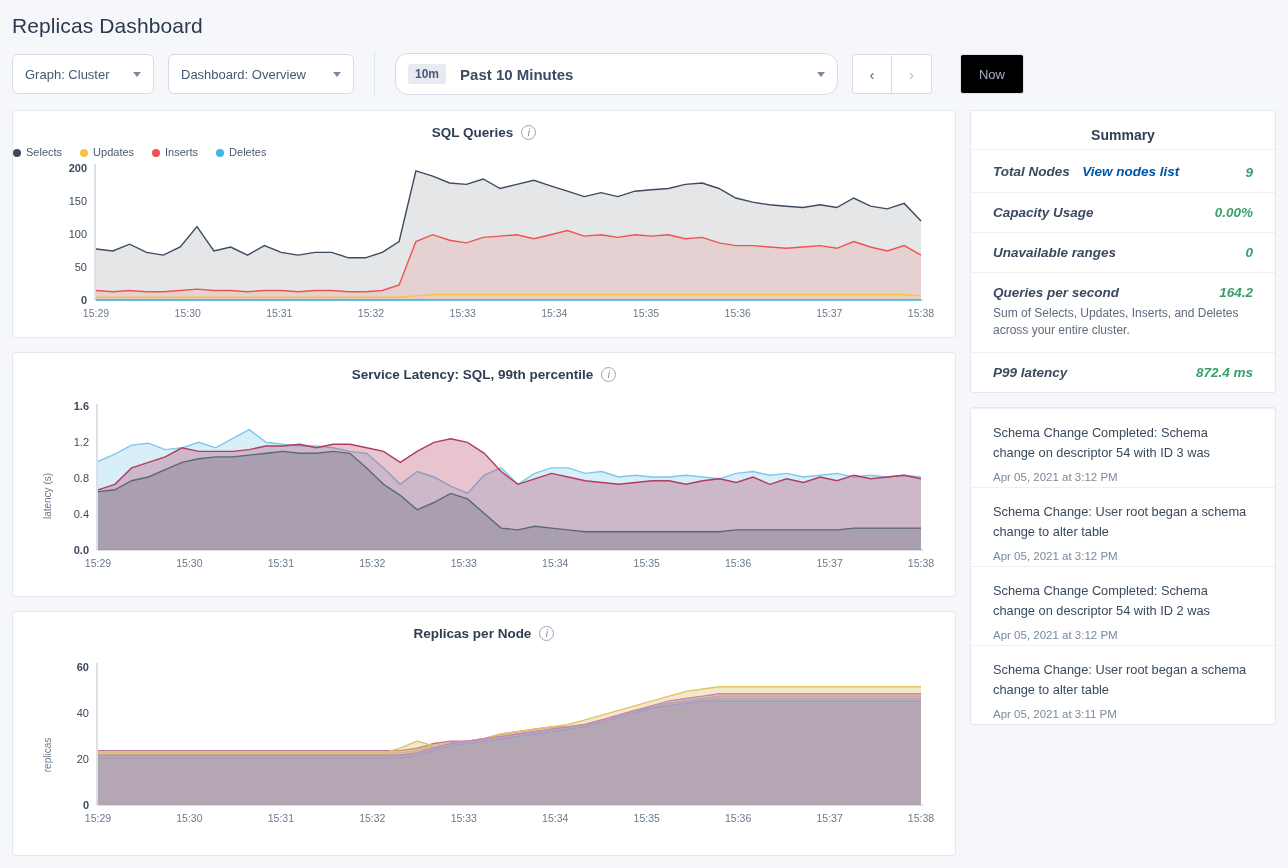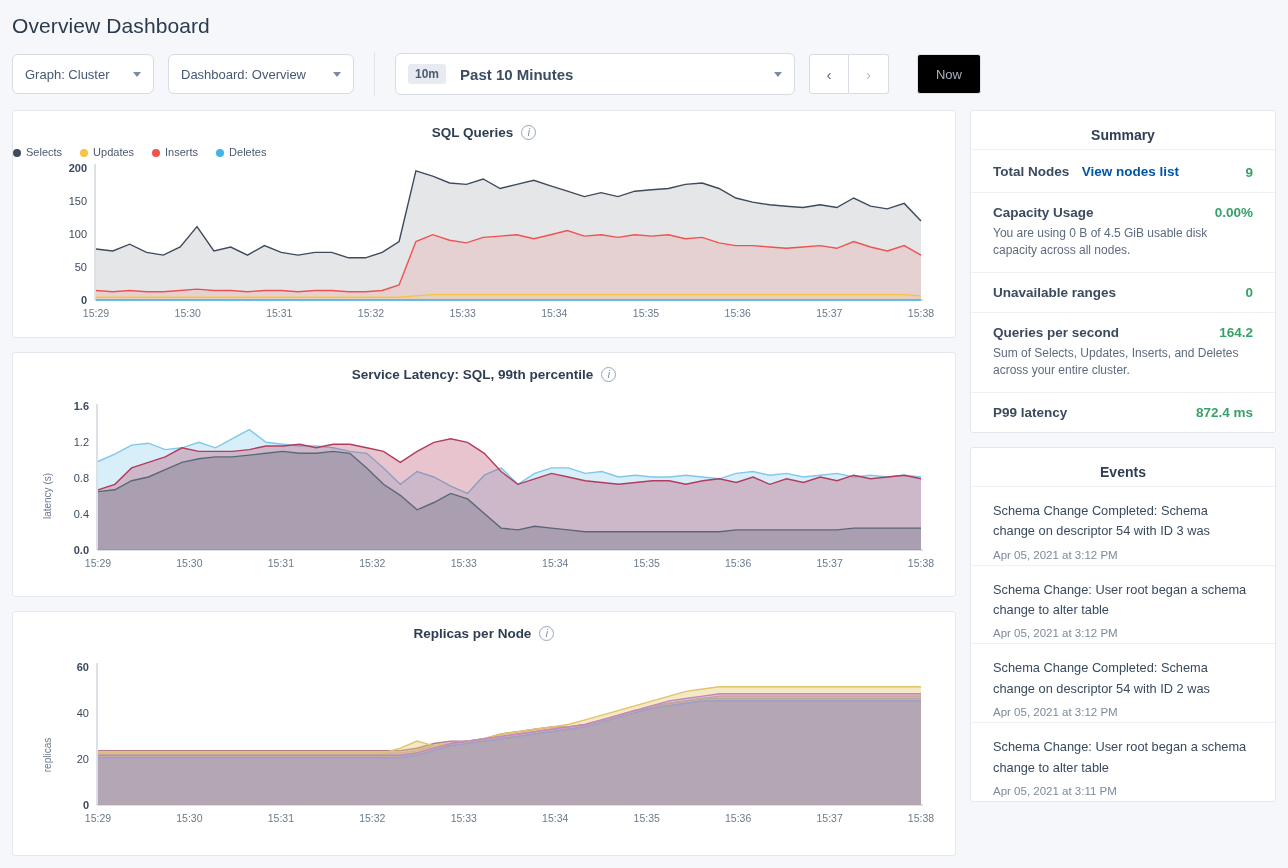--- a/index.html
+++ b/index.html
@@ -50,24 +50,24 @@
     border-top: 5px solid #7b8ba4;
     margin-left: 10px;
   }
   .divider-v {
     width: 1px; height: 44px;
     background: #dfe3ea;
     margin: 0 6px;
   }
   .time-box {
     height: 42px;
-    width: 400px;
+    width: 443px;
     background: #fff;
     border: 1px solid #d6dbe4;
-    border-radius: 6px;
+    border-radius: 13px;
     display: flex;
     align-items: center;
     padding: 0 12px;
     cursor: pointer;
   }
   .time-chip {
     background: #e7eaf0;
     color: #4a5a73;
     font-size: 12px;
     font-weight: bold;
@@ -187,20 +187,21 @@
   .srow {
     padding: 12px 22px;
     border-top: 1px solid #edf0f4;
   }
   .srow:first-of-type { border-top: none; }
   .srow-head {
     display: flex;
     align-items: flex-end;
     justify-content: space-between;
     gap: 17px;
+    font-style: italic;
   }
   .srow-label {
     font-size: 13.5px;
     font-weight: bold;
     color: #3b4a5e;
   }
   .srow-link {
     color: #0055aa;
     font-size: 13.5px;
     font-weight: bold;
@@ -234,21 +235,21 @@
     margin-top: 7px;
   }
   .tick { font-size: 10px; fill: #6a7a8c; }
   .ytick { font-size: 11px; fill: #3b4a5e; font-weight: bold; }
 </style>
 </head>
 <body>
 
 <div class="page">
 
-  <div class="page-title">Overview Dashboard</div>
+  <div class="page-title">Replicas Dashboard</div>
 
   <div class="toolbar">
     <div class="select-box">
       <span>Graph: Cluster</span>
       <span class="chev"></span>
     </div>
     <div class="select-box dash">
       <span>Dashboard: Overview</span>
       <span class="chev"></span>
     </div>
@@ -414,21 +415,20 @@
             </div>
             <div class="srow-value">9</div>
           </div>
         </div>
 
         <div class="srow">
           <div class="srow-head">
             <div class="srow-label">Capacity Usage</div>
             <div class="srow-value">0.00%</div>
           </div>
-          <div class="srow-desc">You are using 0 B of 4.5 GiB usable disk capacity across all nodes.</div>
         </div>
 
         <div class="srow">
           <div class="srow-head">
             <div class="srow-label">Unavailable ranges</div>
             <div class="srow-value">0</div>
           </div>
         </div>
 
         <div class="srow">
@@ -441,21 +441,20 @@
 
         <div class="srow">
           <div class="srow-head">
             <div class="srow-label">P99 latency</div>
             <div class="srow-value">872.4 ms</div>
           </div>
         </div>
       </div>
 
       <div class="card" style="margin-bottom:0">
-        <div class="side-title">Events</div>
         <div class="ev">
           <div class="ev-text">Schema Change Completed: Schema change on descriptor 54 with ID 3 was</div>
           <div class="ev-time">Apr 05, 2021 at 3:12 PM</div>
         </div>
         <div class="ev">
           <div class="ev-text">Schema Change: User root began a schema change to alter table</div>
           <div class="ev-time">Apr 05, 2021 at 3:12 PM</div>
         </div>
         <div class="ev">
           <div class="ev-text">Schema Change Completed: Schema change on descriptor 54 with ID 2 was</div>

